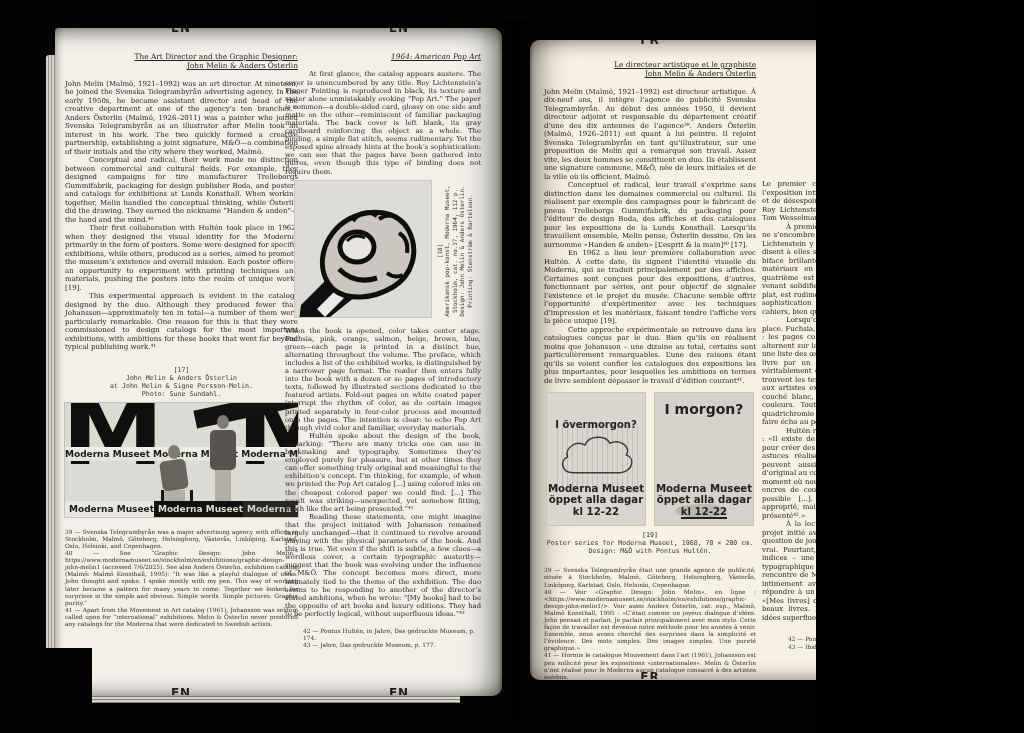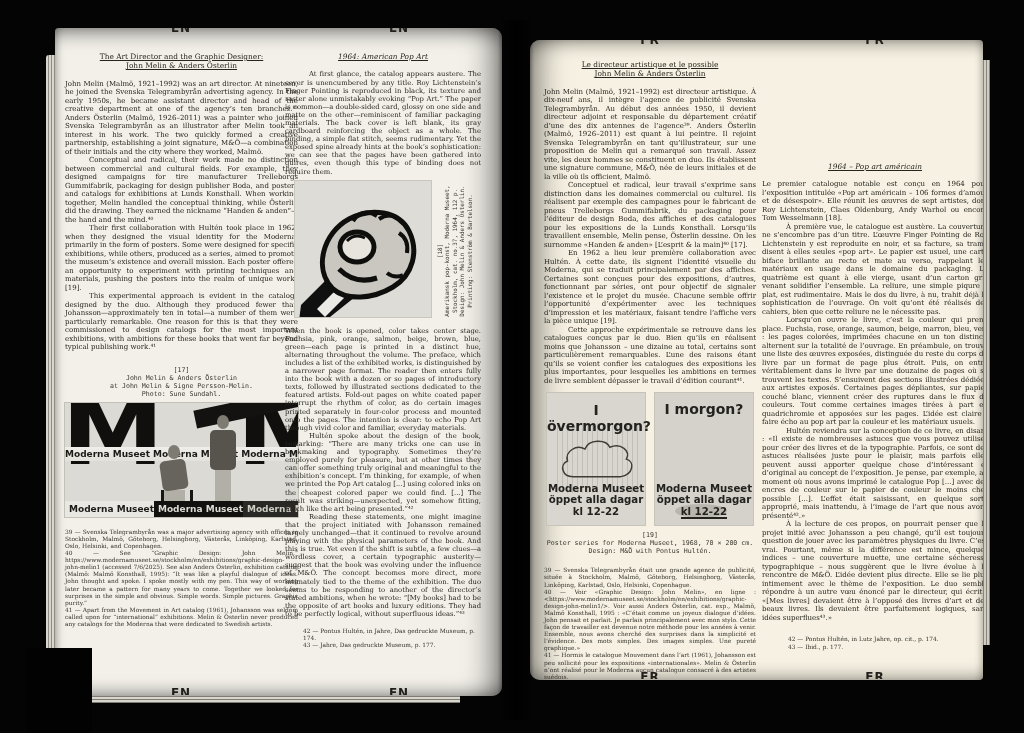--- a/index.html
+++ b/index.html
@@ -1,16 +1,16 @@
 <!DOCTYPE html>
 <html><head>
 <meta charset="utf-8">
 <style>
   html,body{margin:0;padding:0;background:#000;}
-  .stage{position:relative;width:1024px;height:733px;background:#040404;overflow:hidden;
+  .stage{position:relative;width:816px;height:733px;background:#040404;overflow:hidden;
          font-family:"DejaVu Serif", serif;}
   
   .edgeL{position:absolute;left:46px;top:55px;width:11px;height:610px;
          background:repeating-linear-gradient(to right,#d8d5cc 0 2px,#8f8c83 2px 3px);border-radius:3px 0 0 3px;}
   .edgeR{position:absolute;left:981px;top:60px;width:9px;height:585px;
          background:repeating-linear-gradient(to right,#cfccc2 0 2px,#87847b 2px 3px);}
   .edgeB{position:absolute;left:70px;top:694px;width:390px;height:9px;
          background:repeating-linear-gradient(to bottom,#d8d5cc 0 2px,#7f7c73 2px 3px);}
   .page{position:absolute;overflow:hidden;}
   .pageL{left:55px;top:28px;width:447px;height:668px;background:#f2f0e9;border-radius:4px 10px 10px 4px;
@@ -18,21 +18,21 @@
                     inset 0 -12px 16px -10px rgba(0,0,0,0.35), inset 6px 0 8px -6px rgba(0,0,0,0.35);}
   .pageR{left:530px;top:40px;width:453px;height:640px;background:#f6f1e2;border-radius:10px 4px 4px 10px;
          box-shadow:inset 22px 0 30px -14px rgba(0,0,0,0.5), inset 0 12px 18px -12px rgba(0,0,0,0.45),
                     inset 0 -12px 16px -10px rgba(0,0,0,0.3), inset -6px 0 8px -6px rgba(0,0,0,0.3);}
   .notch{position:absolute;left:26px;top:648px;width:66px;height:85px;background:#020202;}
   .col{position:absolute;color:#26241e;}
   .colL1{left:10px;top:24px;width:233px;}
   .colL2{left:230px;top:24px;width:196px;}
   .colR1{left:14px;top:20px;width:212px;}
   .colR2{left:232px;top:20px;width:226px;}
-  .h{ text-align:center;font-size:7.4px;line-height:9.4px;margin:0 0 9px 0;}
+  .h{ text-align:right;font-size:7.4px;line-height:9.4px;margin:0 0 9px 0;}
   .h div{text-decoration:underline;}
   .h.it{font-style:italic;}
   p.bt{margin:0;font-size:7px;line-height:8.5px;text-align:justify;}
   .colL2 p.bt{font-size:6.8px;line-height:8.1px;}
   p.ind{text-indent:24px;}
   .cap{font-family:"DejaVu Sans Mono", monospace;font-size:6.6px;line-height:8px;text-align:center;color:#39372f;}
   .cap17{margin-top:14px;}
   .fn{margin:0;font-size:5.9px;line-height:7.1px;text-align:justify;color:#33312a;}
   .fns{margin-top:12px;}
   .fns2{margin-top:10px;margin-left:18px;margin-right:6px;}
@@ -75,21 +75,21 @@
   
   .fig19{margin-top:8px;}
   .posters{display:flex;gap:10px;justify-content:center;}
   .poster{position:relative;width:98px;height:132px;font-family:"DejaVu Sans", sans-serif;color:#23221e;
           box-shadow:0 0 0 1px #c6c3b9;}
   .posterA{background:#d8d6cf;}
   .posterB{background:#d4d2cb;}
   .rain{position:absolute;left:6px;top:30px;width:86px;height:70px;
         background:repeating-linear-gradient(90deg,transparent 0 4px,rgba(110,108,100,0.22) 4px 5px);}
   .phead{position:relative;text-align:center;font-weight:bold;}
-  .pheadA{font-size:14px;margin-top:9px;}
+  .pheadA{font-size:10px;margin-top:26px;}
   .pheadB{font-size:14px;margin-top:8px;}
   .cloud{position:relative;display:block;margin:4px auto 0;}
   .pbot{position:absolute;left:0;right:0;bottom:8px;text-align:center;font-weight:bold;font-size:10.2px;line-height:11.5px;}
   .kl-wrap{position:relative;display:inline-block;}
   .kl-blob{position:absolute;left:-6px;top:-2px;width:52px;height:14px;background:#b9b6ae;border-radius:50%;}
   .kl-under{position:relative;border-bottom:2px solid #23221e;}
   .cap19{margin-top:6px;}
   
   .gutter{position:absolute;left:498px;top:20px;width:36px;height:700px;
           background:linear-gradient(to right,rgba(0,0,0,0) 0,rgba(0,0,0,0.8) 35%,#000 50%,rgba(0,0,0,0.8) 65%,rgba(0,0,0,0) 100%);}
@@ -208,21 +208,21 @@
   <div class="page pageR">
     <div class="mk mkTop" style="left:98px;">
         <span>FR</span>
       </div>
     <div class="mk mkTop" style="left:323px;">
         <span>FR</span>
       </div>
 
     <div class="col colR1">
       <div class="h">
-        <div>Le directeur artistique et le possible</div>
+        <div>Le directeur artistique et le graphiste</div>
         <div>John Melin &amp; Anders Österlin</div>
       </div>
       <p class="bt">John Melin (Malmö, 1921–1992) est directeur artistique. À dix-neuf ans, il intègre l’agence de publicité Svenska Telegrambyrån. Au début des années 1950, il devient directeur adjoint et responsable du département créatif d’une des dix antennes de l’agence³⁹. Anders Österlin (Malmö, 1926–2011) est quant à lui peintre. Il rejoint Svenska Telegrambyrån en tant qu’illustrateur, sur une proposition de Melin qui a remarqué son travail. Assez vite, les deux hommes se constituent en duo. Ils établissent une signature commune, M&amp;Ö, née de leurs initiales et de la ville où ils officient, Malmö.</p>
       <p class="bt ind">Conceptuel et radical, leur travail s’exprime sans distinction dans les domaines commercial ou culturel. Ils réalisent par exemple des campagnes pour le fabricant de pneus Trelleborgs Gummifabrik, du packaging pour l’éditeur de design Boda, des affiches et des catalogues pour les expositions de la Lunds Konsthall. Lorsqu’ils travaillent ensemble, Melin pense, Österlin dessine. On les surnomme «Handen &amp; anden» [L’esprit &amp; la main]⁴⁰ [17].</p>
       <p class="bt ind">En 1962 a lieu leur première collaboration avec Hultén. À cette date, ils signent l’identité visuelle du Moderna, qui se traduit principalement par des affiches. Certaines sont conçues pour des expositions, d’autres, fonctionnant par séries, ont pour objectif de signaler l’existence et le projet du musée. Chacune semble offrir l’opportunité d’expérimenter avec les techniques d’impression et les matériaux, faisant tendre l’affiche vers la pièce unique [19].</p>
       <p class="bt ind">Cette approche expérimentale se retrouve dans les catalogues conçus par le duo. Bien qu’ils en réalisent moins que Johansson – une dizaine au total, certains sont particulièrement remarquables. L’une des raisons étant qu’ils se voient confier les catalogues des expositions les plus importantes, pour lesquelles les ambitions en termes de livre semblent dépasser le travail d’édition courant⁴¹.</p>
 
       <div class="fig19">
         <div class="posters">
           <div class="poster posterA">

